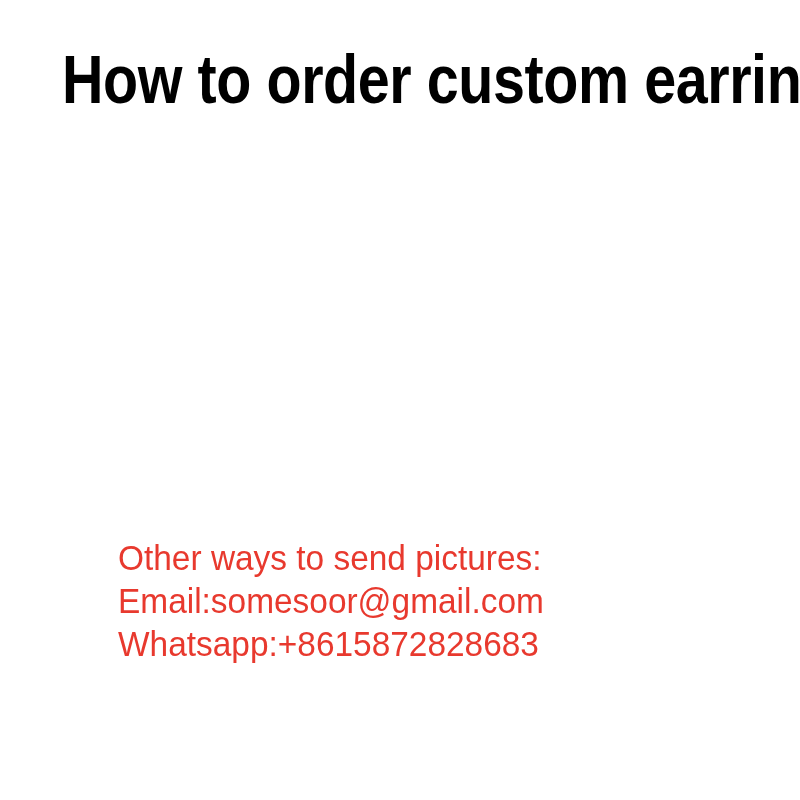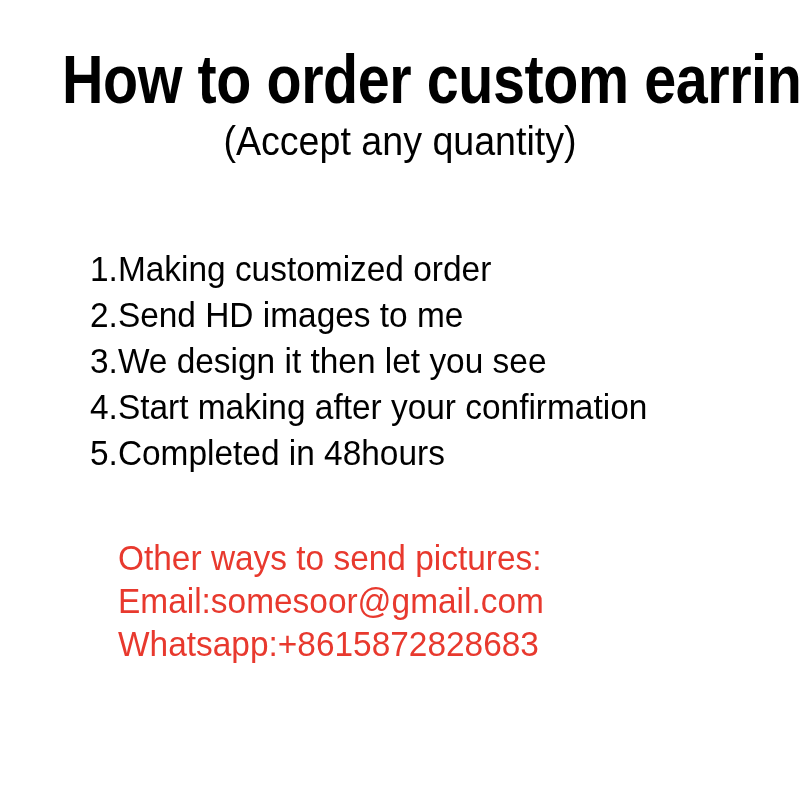--- a/index.html
+++ b/index.html
@@ -108,31 +108,21 @@
 </style>
 </head>
 <body>
 
 <div class="poster">
 
   <div class="title-block">
     <h1 class="poster-title">How to order custom earrings</h1>
   </div>
 
-  <div class="subtitle-block">
-    <h2 class="poster-subtitle">(Accept any quantity)</h2>
-  </div>
 
-  <div class="steps-block">
-    <span class="step-line">1.Making customized order</span>
-    <span class="step-line">2.Send HD images to me</span>
-    <span class="step-line">3.We design it then let you see</span>
-    <span class="step-line">4.Start making after your confirmation</span>
-    <span class="step-line">5.Completed in 48hours</span>
-  </div>
 
   <div class="contact-block">
     <span class="contact-line">Other ways to send pictures:</span>
     <span class="contact-line">Email:somesoor@gmail.com</span>
     <span class="contact-line">Whatsapp:+8615872828683</span>
   </div>
 
 </div>
 
 </body></html>

